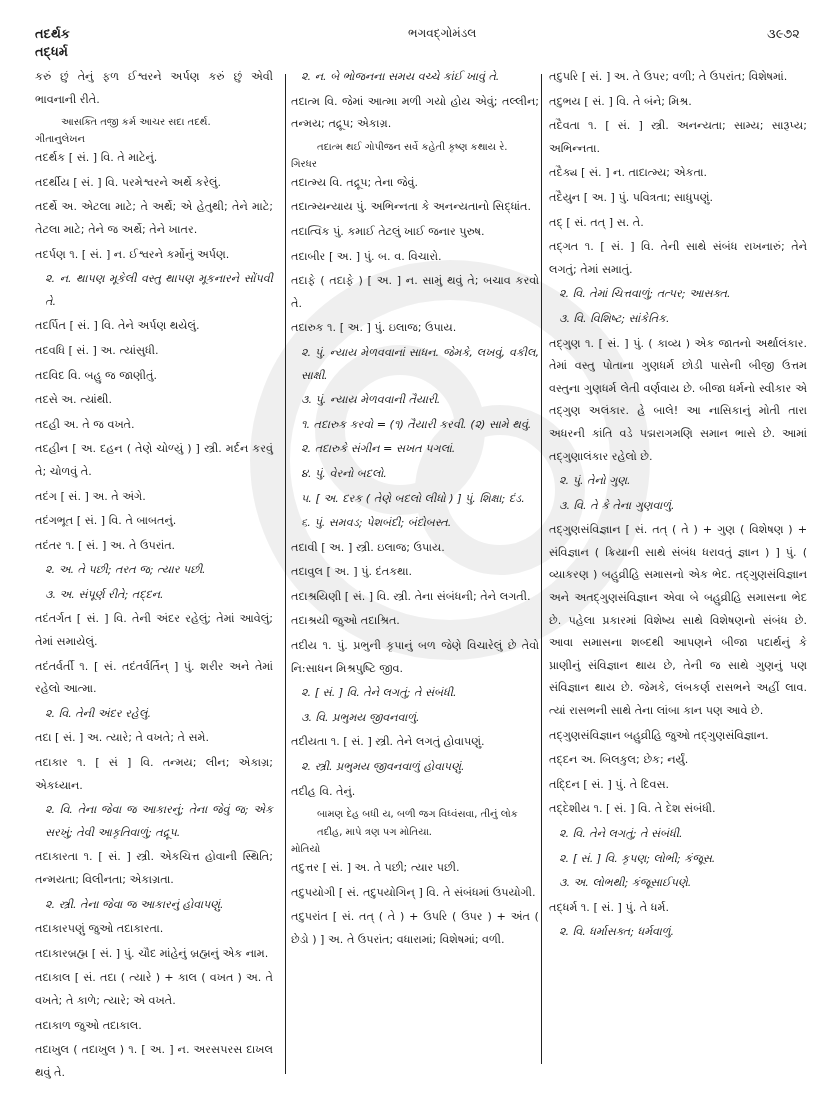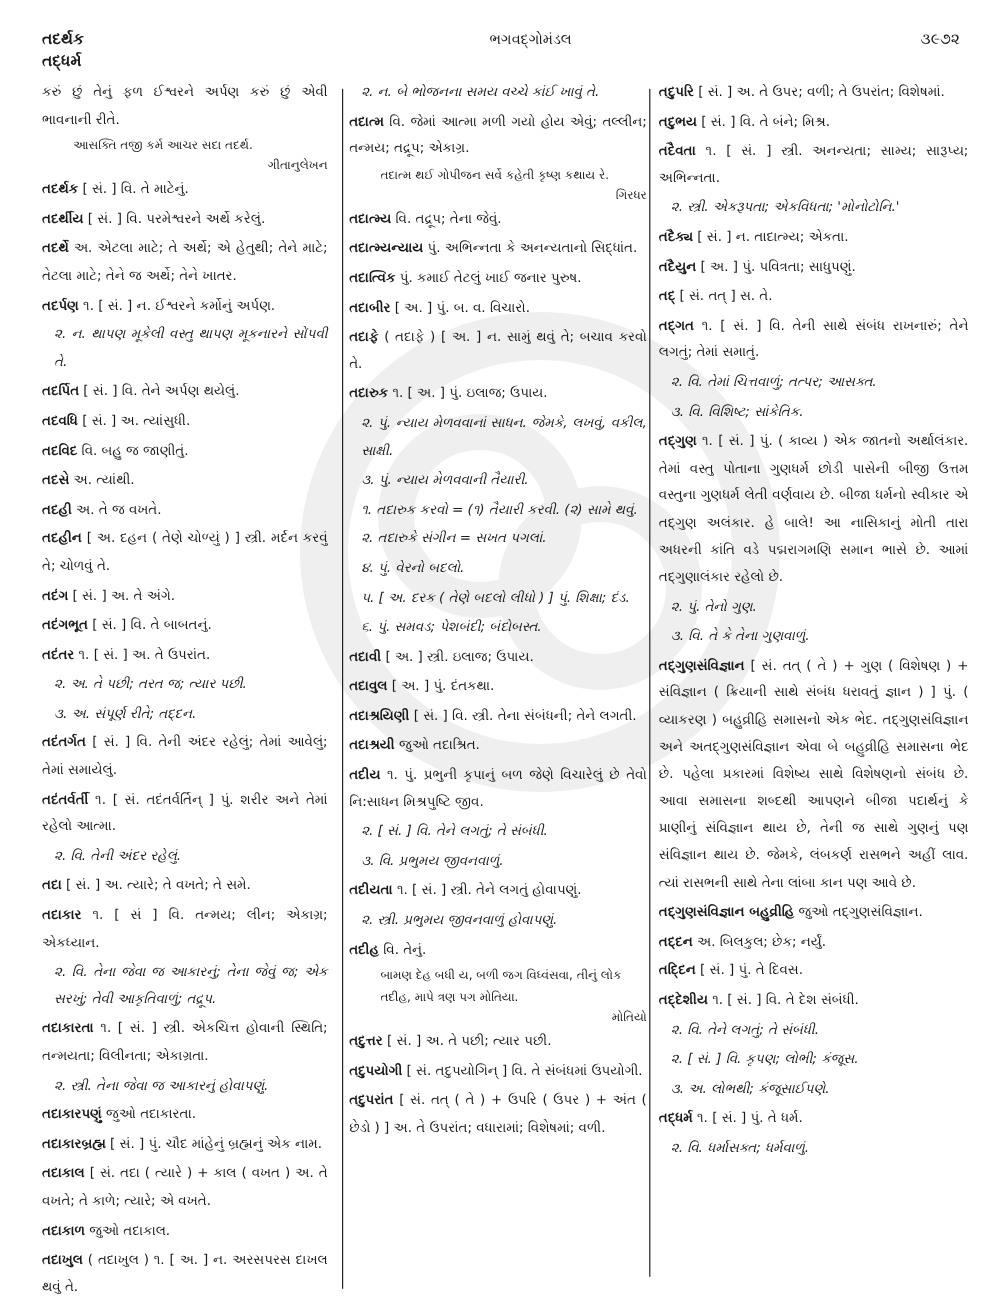--- a/index.html
+++ b/index.html
@@ -12,24 +12,24 @@
   .hdr-right{position:absolute;right:25px;top:26px;font-size:13px;margin-left:25px;}
   .watermark{position:absolute;left:250px;top:250px;width:400px;height:420px;pointer-events:none;opacity:.06;}
   .col{position:absolute;top:66px;font-size:11.2px;line-height:22.6px;}
   .col1{left:35px;width:238px;}
   .col2{left:291px;width:248px;}
   .col3{left:549px;width:258px;}
   .rule{position:absolute;top:74px;width:1px;background:#222;}
   .rule1{left:285px;height:1000px;}
   .rule2{left:541px;height:990px;}
   .entry{margin:0 0 2px 0;text-align:justify;}
-  .hw{font-weight:bold;}
+  .hw{font-weight:normal;}
   .sub{padding-left:10px;font-style:italic;}
   .quote{font-size:10px;padding-left:26px;line-height:18px;}
-  .cite{font-size:10px;text-align:right;line-height:16px;}
+  .cite{font-size:10px;text-align:left;line-height:16px;}
 </style>
 </head>
 <body>
 
 <div class="header">
   <div class="hdr-left">તદર્થક</div>
   <div class="hdr-left2">તદ્ધર્મ</div>
   <div class="hdr-center">ભગવદ્ગોમંડલ</div>
   <div class="hdr-right">૩૯૭૨</div>
 </div>
@@ -108,21 +108,20 @@
     <div class="quote">બામણ દેહ બધી ય, બળી જગ વિધ્વંસવા, તીનું લોક તદીહ, માપે ત્રણ પગ મોતિયા.</div>
     <div class="cite">મોતિયો</div>
     <div class="entry"><span class="hw">તદુત્તર</span><span> [ સં. ] અ. તે પછી; ત્યાર પછી.</span></div>
     <div class="entry"><span class="hw">તદુપયોગી</span><span> [ સં. તદુપયોગિન્ ] વિ. તે સંબંધમાં ઉપયોગી.</span></div>
     <div class="entry"><span class="hw">તદુપરાંત</span><span> [ સં. તત્ ( તે ) + ઉપરિ ( ઉપર ) + અંત ( છેડો ) ] અ. તે ઉપરાંત; વધારામાં; વિશેષમાં; વળી.</span></div>
   </div>
 <div class="col col3">
     <div class="entry"><span class="hw">તદુપરિ</span><span> [ સં. ] અ. તે ઉપર; વળી; તે ઉપરાંત; વિશેષમાં.</span></div>
     <div class="entry"><span class="hw">તદુભય</span><span> [ સં. ] વિ. તે બંને; મિશ્ર.</span></div>
     <div class="entry"><span class="hw">તદૈવતા</span><span> ૧. [ સં. ] સ્ત્રી. અનન્યતા; સામ્ય; સારૂપ્ય; અભિન્નતા.</span></div>
-    <div class="entry sub">૨. સ્ત્રી. એકરૂપતા; એકવિધતા; 'મોનોટોનિ.'</div>
     <div class="entry"><span class="hw">તદૈક્ય</span><span> [ સં. ] ન. તાદાત્મ્ય; એકતા.</span></div>
     <div class="entry"><span class="hw">તદૈયુન</span><span> [ અ. ] પું. પવિત્રતા; સાધુપણું.</span></div>
     <div class="entry"><span class="hw">તદ્</span><span> [ સં. તત્ ] સ. તે.</span></div>
     <div class="entry"><span class="hw">તદ્ગત</span><span> ૧. [ સં. ] વિ. તેની સાથે સંબંધ રાખનારું; તેને લગતું; તેમાં સમાતું.</span></div>
     <div class="entry sub">૨. વિ. તેમાં ચિત્તવાળું; તત્પર; આસક્ત.</div>
     <div class="entry sub">૩. વિ. વિશિષ્ટ; સાંકેતિક.</div>
     <div class="entry"><span class="hw">તદ્ગુણ</span><span> ૧. [ સં. ] પું. ( કાવ્ય ) એક જાતનો અર્થાલંકાર. તેમાં વસ્તુ પોતાના ગુણધર્મ છોડી પાસેની બીજી ઉત્તમ વસ્તુના ગુણધર્મ લેતી વર્ણવાય છે. બીજા ધર્મનો સ્વીકાર એ તદ્ગુણ અલંકાર. હે બાલે! આ નાસિકાનું મોતી તારા અધરની કાંતિ વડે પદ્મરાગમણિ સમાન ભાસે છે. આમાં તદ્ગુણાલંકાર રહેલો છે.</span></div>
     <div class="entry sub">૨. પું. તેનો ગુણ.</div>
     <div class="entry sub">૩. વિ. તે કે તેના ગુણવાળું.</div>
     <div class="entry"><span class="hw">તદ્ગુણસંવિજ્ઞાન</span><span> [ સં. તત્ ( તે ) + ગુણ ( વિશેષણ ) + સંવિજ્ઞાન ( ક્રિયાની સાથે સંબંધ ધરાવતું જ્ઞાન ) ] પું. ( વ્યાકરણ ) બહુવ્રીહિ સમાસનો એક ભેદ. તદ્ગુણસંવિજ્ઞાન અને અતદ્ગુણસંવિજ્ઞાન એવા બે બહુવ્રીહિ સમાસના ભેદ છે. પહેલા પ્રકારમાં વિશેષ્ય સાથે વિશેષણનો સંબંધ છે. આવા સમાસના શબ્દથી આપણને બીજા પદાર્થનું કે પ્રાણીનું સંવિજ્ઞાન થાય છે, તેની જ સાથે ગુણનું પણ સંવિજ્ઞાન થાય છે. જેમકે, લંબકર્ણ રાસભને અહીં લાવ. ત્યાં રાસભની સાથે તેના લાંબા કાન પણ આવે છે.</span></div>

